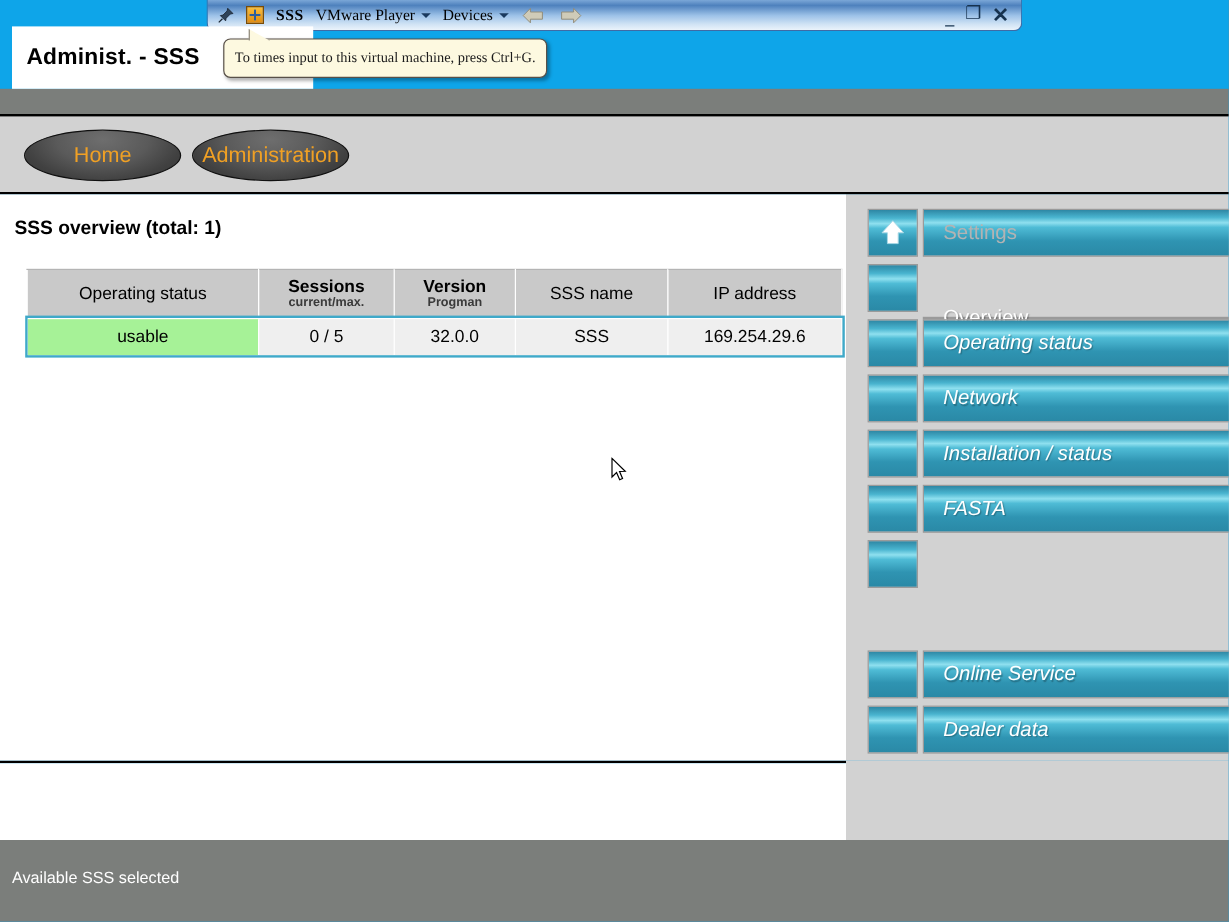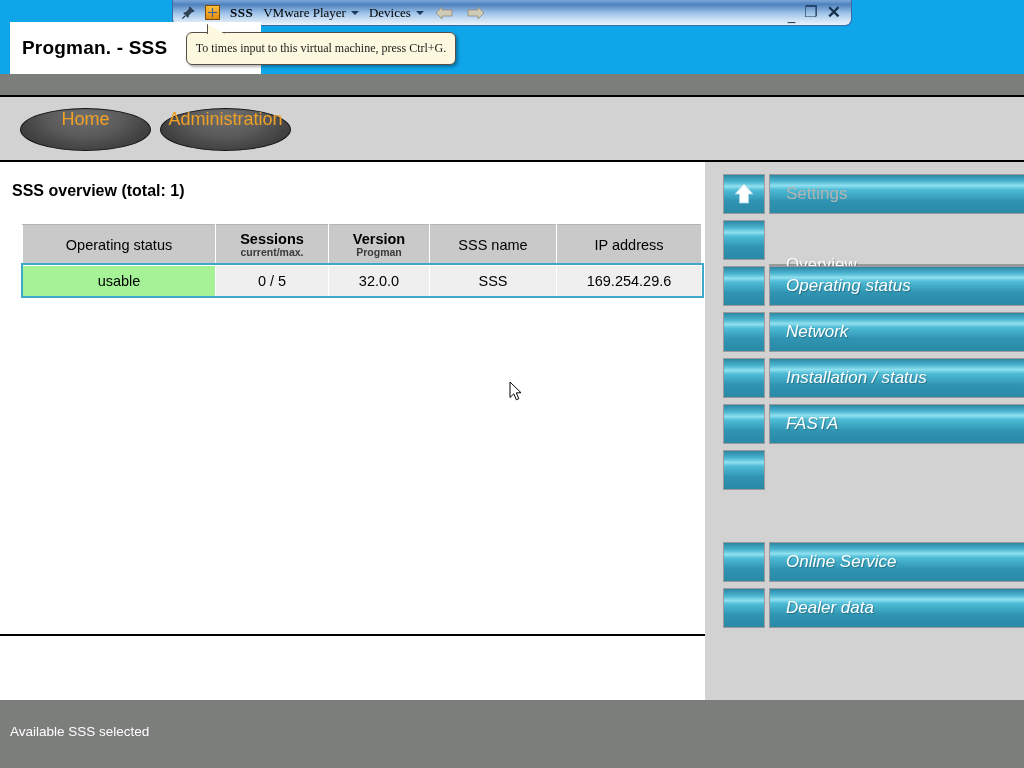--- a/index.html
+++ b/index.html
@@ -145,20 +145,21 @@
     background: #d2d2d2;
     border-top: 2px solid #000;
     border-bottom: 2px solid #000;
     box-sizing: border-box;
   }
 
   .oval-btn {
     position: absolute;
     border-radius: 50%;
     display: flex;
+    align-items: center;
     justify-content: center;
     font-size: 18px;
     cursor: pointer;
     background: radial-gradient(ellipse at 50% 18%, #6e6e6e 0%, #5a5a5a 42%, #414141 72%, #353535 100%);
     border: 1px solid #101010;
     box-sizing: border-box;
   }
   #btn-home   { left: 20px;  top: 108px; width: 131px; height: 43px; color: #f0a024; }
   #btn-admin  { left: 160px; top: 108px; width: 131px; height: 43px; color: #f0a024; }
   #btn-hardcopy { left: 857px; top: 108px; width: 134px; height: 43px; color: #c9c9c9; }
@@ -363,21 +364,21 @@
   </div>
 
   <div id="vm-tooltip">
     <span class="tail"></span>
     <span>To times input to this virtual machine, press Ctrl+G.</span>
   </div>
 
   <div id="dark-band"></div>
 
   <div id="title-plate">
-    <span class="title-text">Progman. - SSS</span>
+    <span class="title-text">Administ. - SSS</span>
   </div>
 
   <div id="nav-band"></div>
 
   <div class="oval-btn" id="btn-home">
     <span>Home</span>
   </div>
   <div class="oval-btn" id="btn-admin">
     <span>Administration</span>
   </div>

